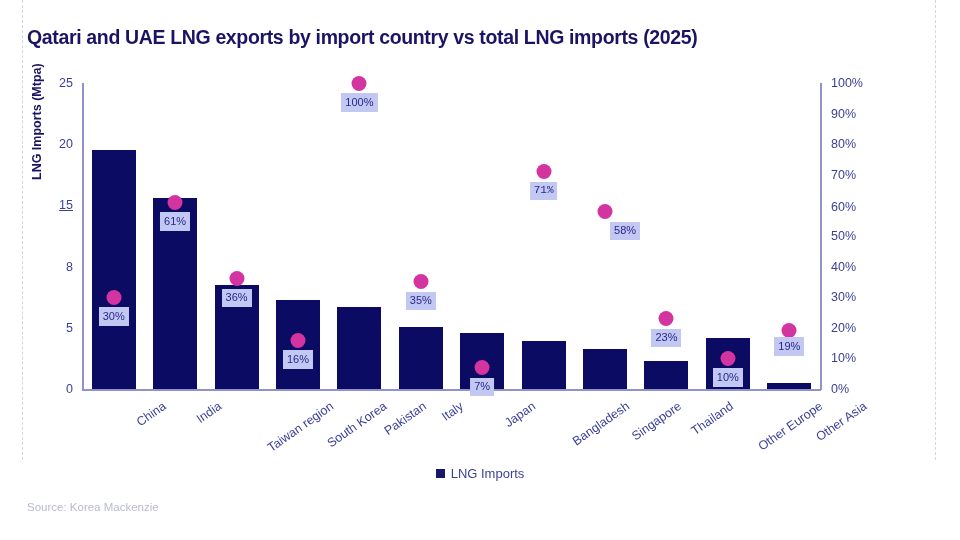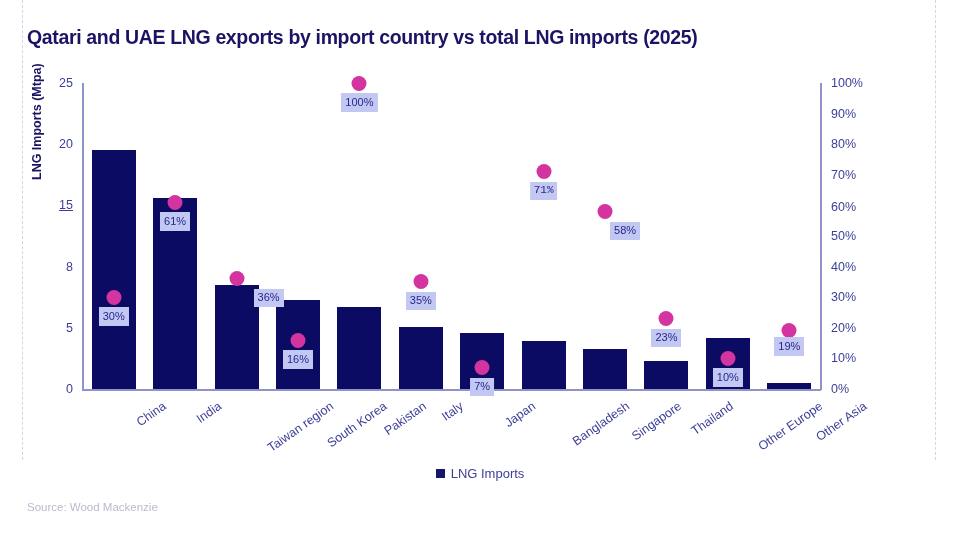--- a/index.html
+++ b/index.html
@@ -190,21 +190,21 @@
         <div class="marker" style="left: 399.208px; top: 277.08px; transform: translate(-50%, 0px);"></div>
         <div class="marker" style="left: 460.625px; top: 81.24px; transform: translate(-50%, 0px);"></div>
         <div class="marker" style="left: 522.042px; top: 121.02px; transform: translate(-50%, 0px);"></div>
         <div class="marker" style="left: 583.458px; top: 228.12px; transform: translate(-50%, 0px);"></div>
         <div class="marker" style="left: 644.875px; top: 267.9px; transform: translate(-50%, 0px);"></div>
         <div class="marker" style="left: 706.292px; top: 240.36px; transform: translate(-50%, 0px);"></div>
       </div>
     <div id="pct-labels">
         <div class="pct-label" style="left: 30.7083px; top: 224.2px;">30%</div>
         <div class="pct-label" style="left: 92.125px; top: 129.34px;">61%</div>
-        <div class="pct-label" style="left: 153.542px; top: 205.84px; margin-left: 32px;">36%</div>
+        <div class="pct-label" style="left: 153.542px; top: 205.84px;">36%</div>
         <div class="pct-label" style="left: 214.958px; top: 267.04px;">16%</div>
         <div class="pct-label" style="left: 276.375px; top: 10px;">100%</div>
         <div class="pct-label" style="left: 337.792px; top: 208.9px;">35%</div>
         <div class="pct-label" style="left: 399.208px; top: 294.58px;">7%</div>
         <div class="pct-label" style="left: 460.625px; top: 98.74px; font-family: Liberation Mono, monospace;">71%</div>
         <div class="pct-label" style="left: 522.042px; top: 138.52px; margin-left: 20px;">58%</div>
         <div class="pct-label" style="left: 583.458px; top: 245.62px;">23%</div>
         <div class="pct-label" style="left: 644.875px; top: 285.4px;">10%</div>
         <div class="pct-label" style="left: 706.292px; top: 254px;">19%</div>
       </div>
@@ -224,14 +224,14 @@
       </div>
   </div>
 
   <div id="legend">
     <div class="legend-item">
       <span class="swatch-square"></span>
       <span>LNG Imports</span>
     </div>
   </div>
 
-  <div id="source">Source: Wood Mackenzie</div>
+  <div id="source">Source: Korea Mackenzie</div>
 </div>
 
 </body></html>

